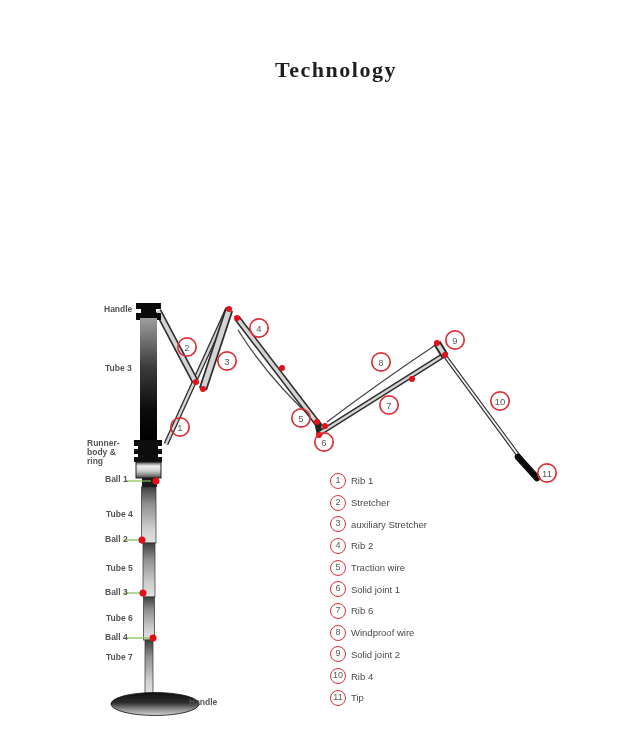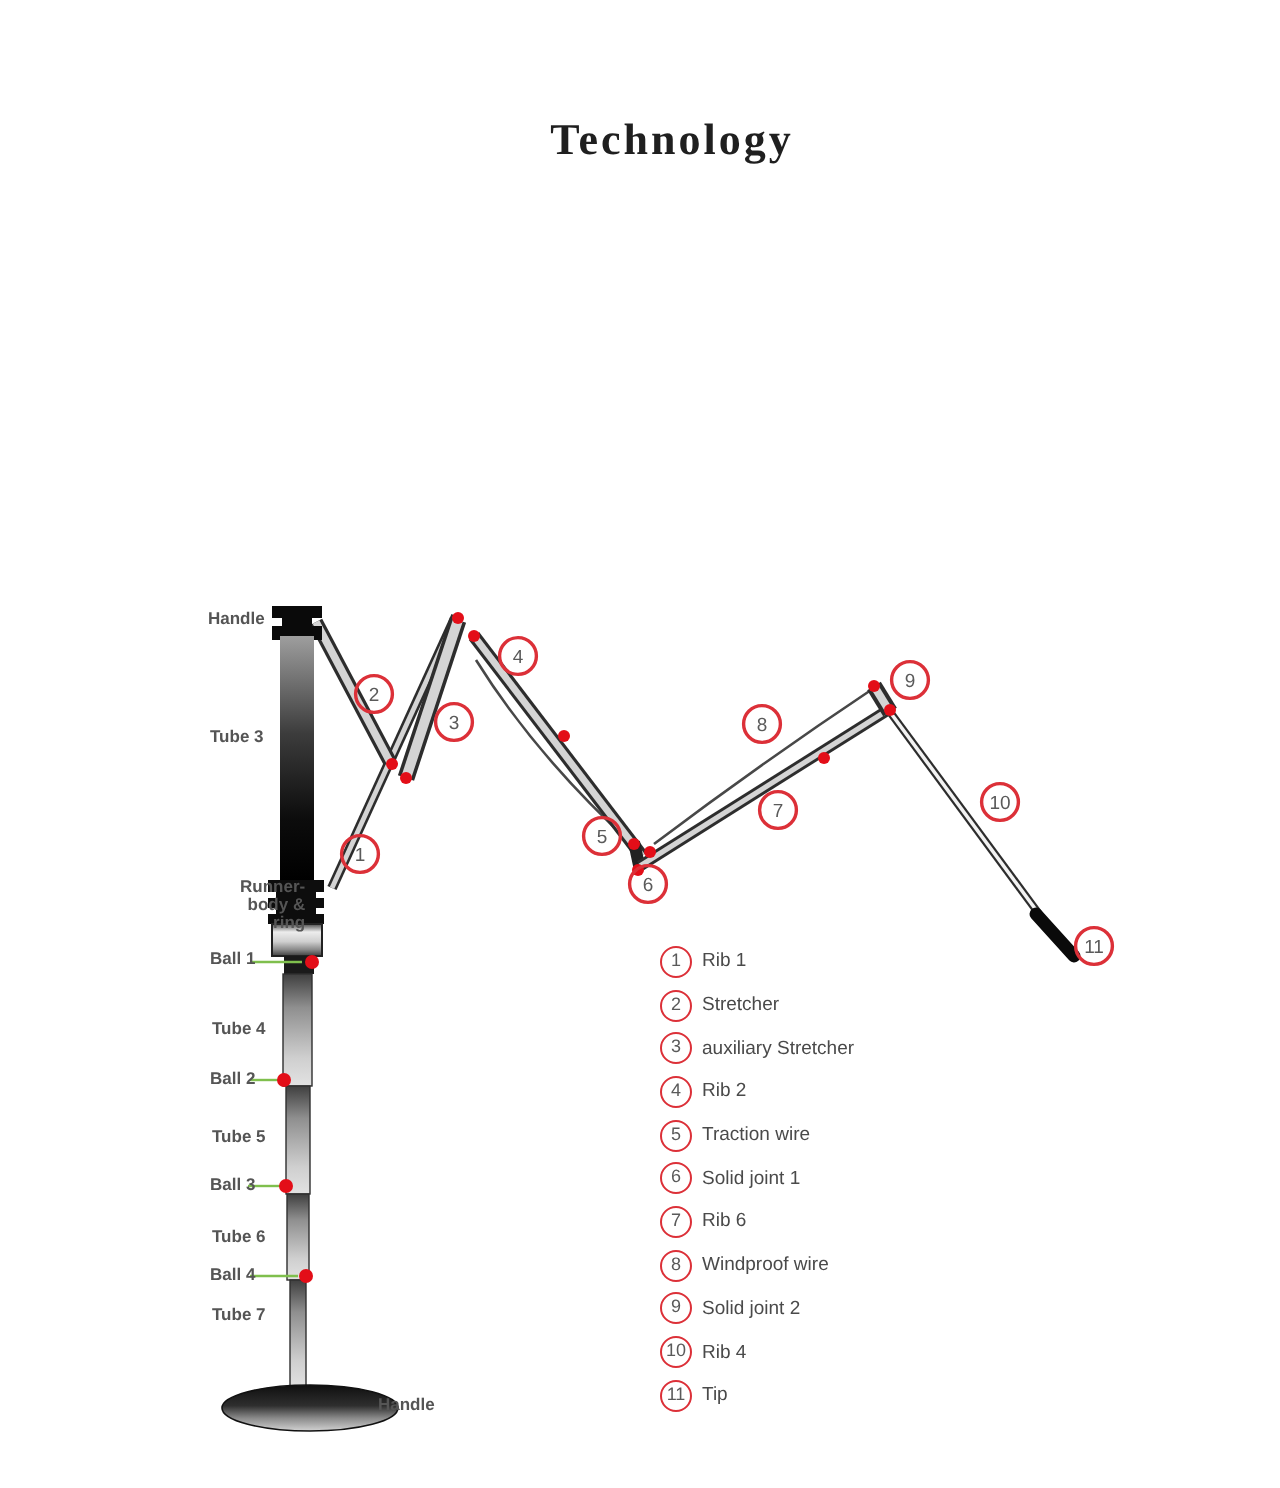--- a/index.html
+++ b/index.html
@@ -193,21 +193,21 @@
           <text x="500" y="134.5" text-anchor="middle">10</text>
         </g>
       <g class="co">
         <circle cx="547" cy="203" r="9.2"></circle>
           <text x="547" y="206.5" text-anchor="middle">11</text>
         </g>
     </svg>
 
     <span class="dlabel" style="left:104px;top:35px;">Handle</span>
     <span class="dlabel" style="left:105px;top:94px;">Tube 3</span>
-    <span class="dlabel" style="left:120px;top:169px;text-align:right;">Runner-
+    <span class="dlabel" style="left:87px;top:169px;">Runner-
 body &amp;
 ring</span>
     <span class="dlabel" style="left:105px;top:205px;">Ball 1</span>
     <span class="dlabel" style="left:106px;top:240px;">Tube 4</span>
     <span class="dlabel" style="left:105px;top:265px;">Ball 2</span>
     <span class="dlabel" style="left:106px;top:294px;">Tube 5</span>
     <span class="dlabel" style="left:105px;top:318px;">Ball 3</span>
     <span class="dlabel" style="left:106px;top:344px;">Tube 6</span>
     <span class="dlabel" style="left:105px;top:363px;">Ball 4</span>
     <span class="dlabel" style="left:106px;top:383px;">Tube 7</span>

